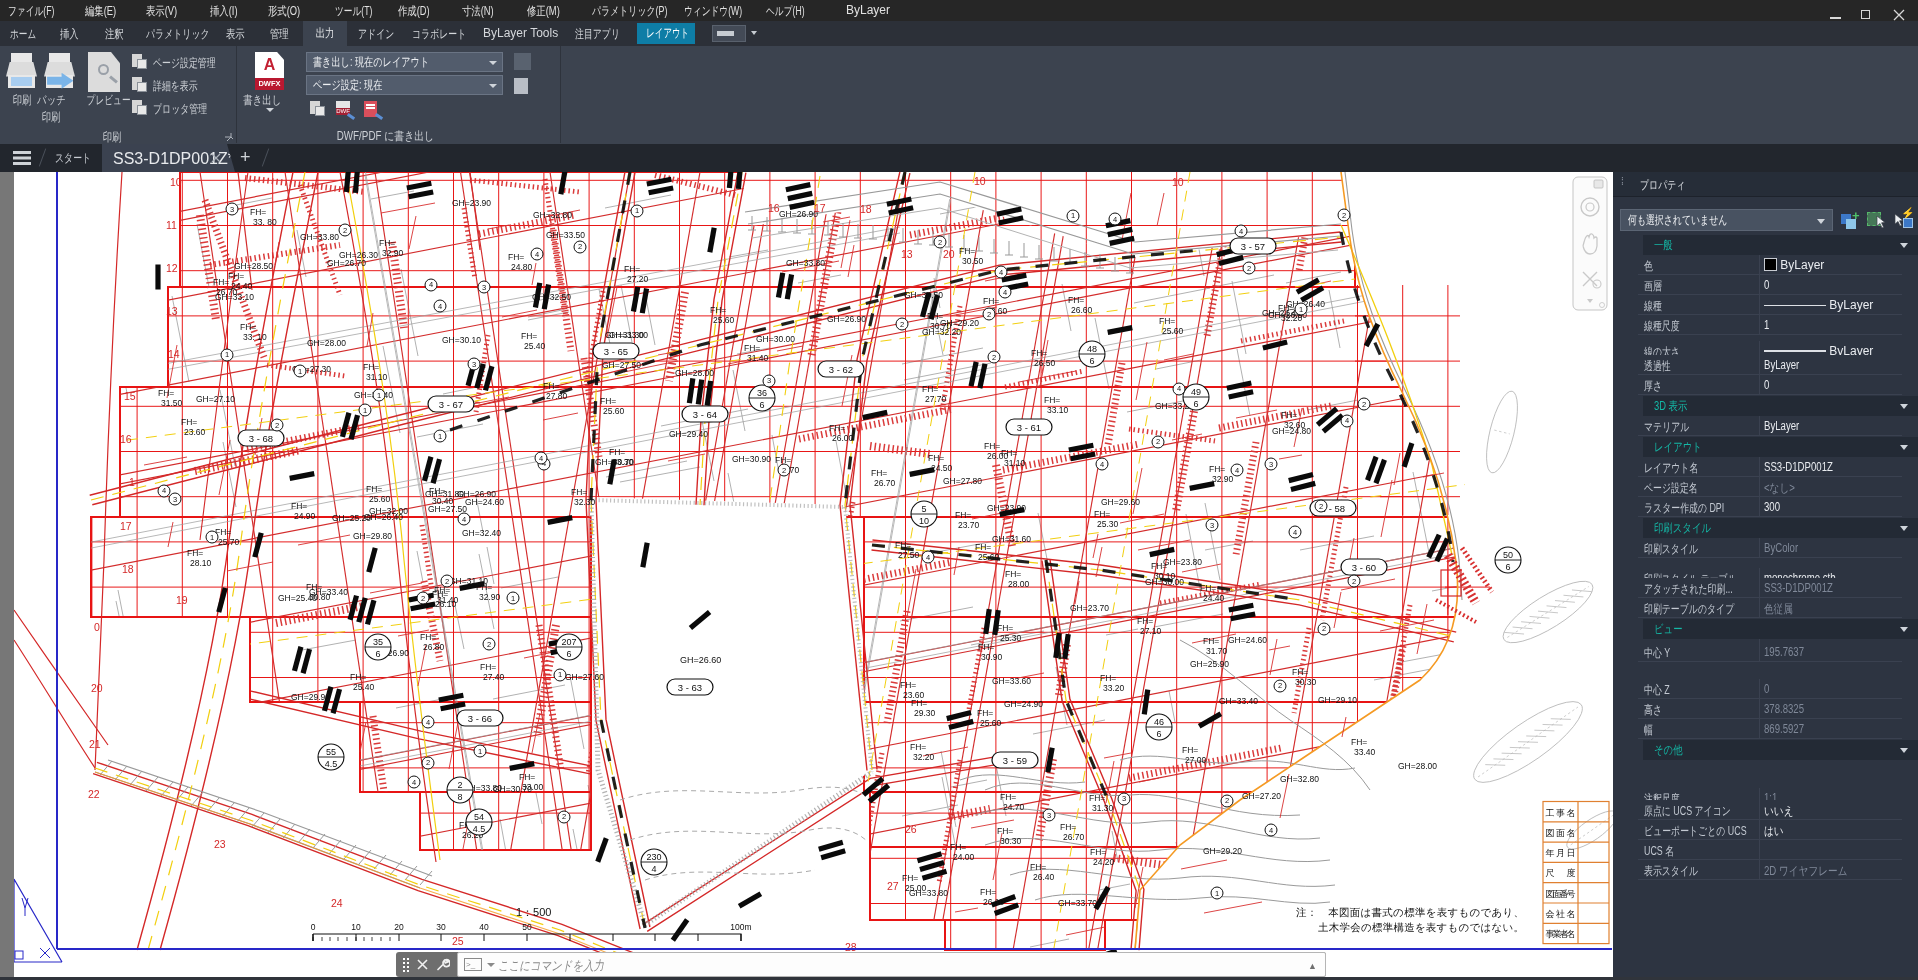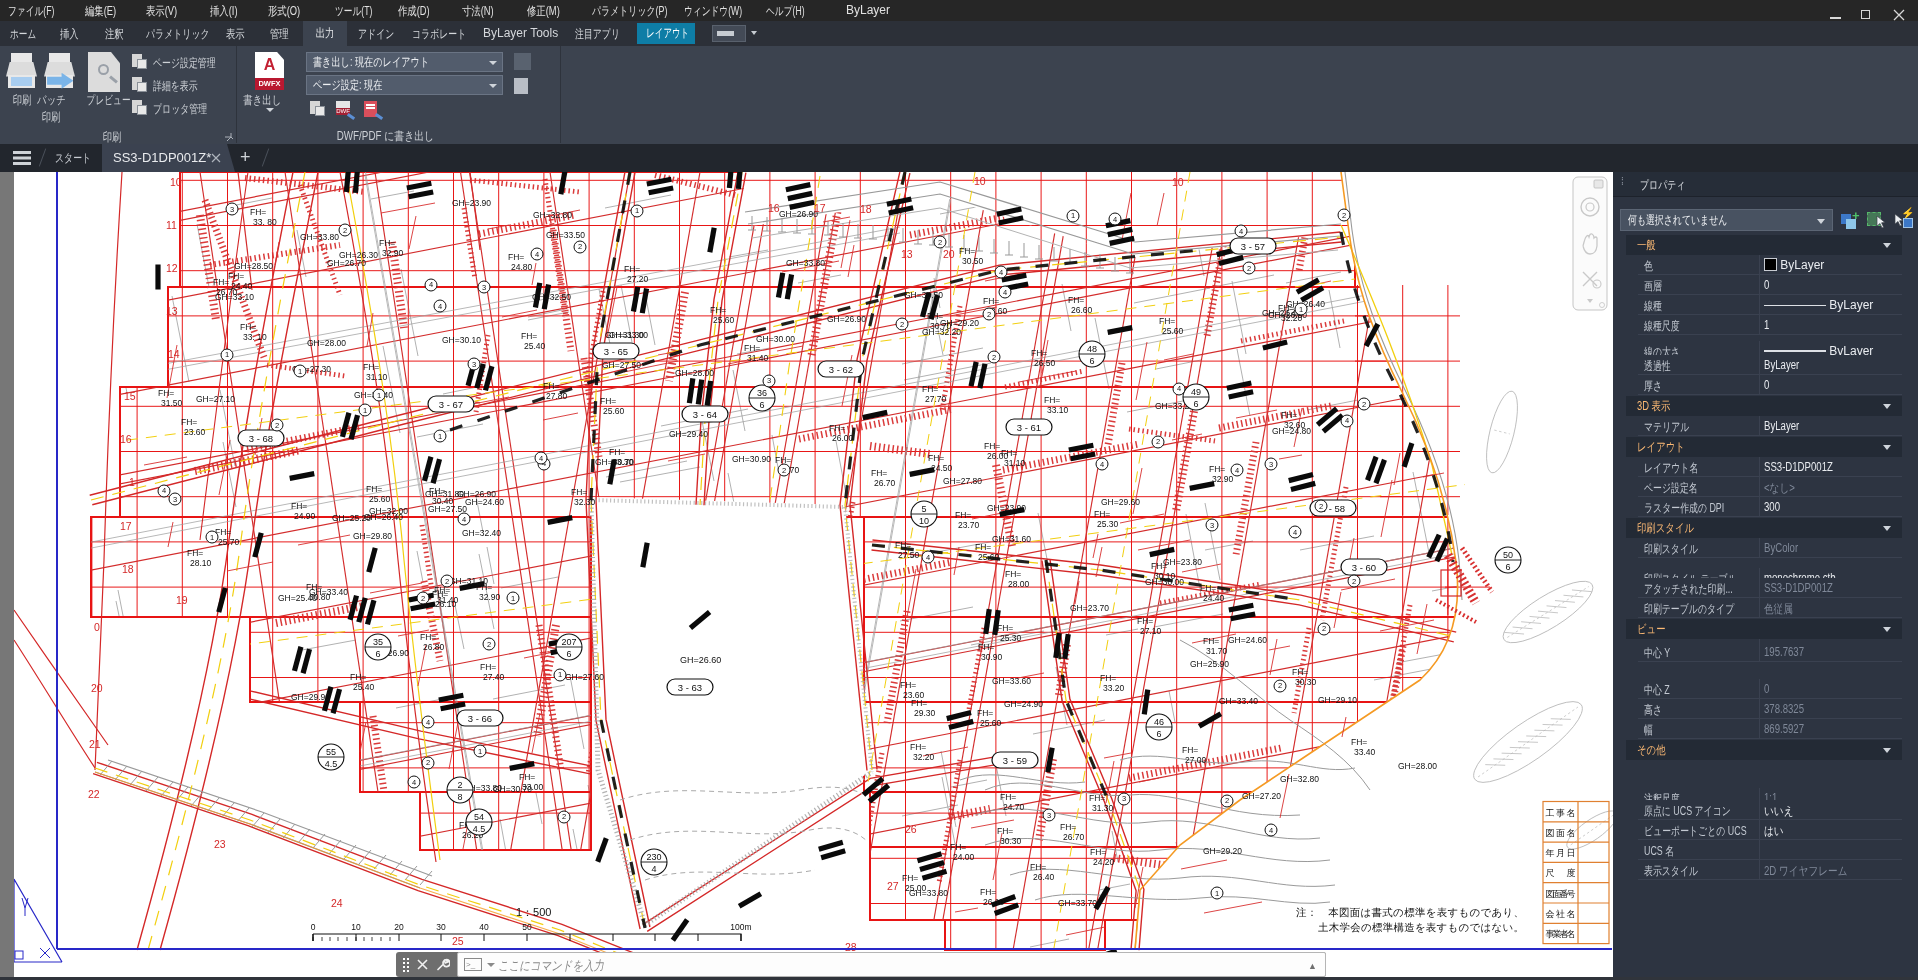--- a/index.html
+++ b/index.html
@@ -13,21 +13,21 @@
 #tabrow .rt{position:absolute;top:5px;white-space:nowrap}
 #ribbon{left:0;top:46px;width:1918px;height:98px;background:#3c434f;color:#d7dade;font-size:12px}
 .rsep{position:absolute;top:0;width:1px;height:97px;background:#2e333c}
 #ribbon .lbl{position:absolute;text-align:center;color:#cdd1d6}
 .bigico{position:absolute}
 .dd{position:absolute;background:#525c6c;border:1px solid #6a7484;color:#eef0f3;font-size:12px;line-height:18px;padding-left:6px}
 .dd .arr{position:absolute;right:5px;top:8px;width:0;height:0;border-left:4px solid transparent;border-right:4px solid transparent;border-top:4px solid #cfd4da}
 #filetabs{left:0;top:144px;width:1918px;height:28px;background:#22262d;color:#c9cdd3;font-size:12px}
 #filetabs .ftab{position:absolute;top:0;height:28px}
 #props{left:1613px;top:172px;width:305px;height:808px;background:#2d3441;color:#c3c9d2;font-size:12px}
-#props .hdr{position:absolute;left:13px;width:276px;height:20px;background:#232a35;color:#fdba74}
+#props .hdr{position:absolute;left:30px;width:276px;height:20px;background:#232a35;color:#14b8a6}
 #props .hdr .tri{position:absolute;right:11px;top:8px;width:0;height:0;border-left:4.5px solid transparent;border-right:4.5px solid transparent;border-top:5px solid #cfd4da}
 #props .row{position:absolute;left:25px;width:264px;height:20px;border-bottom:1px solid #3a4150;background:#2d3441}
 #props .rl{position:absolute;left:6px;top:3px;white-space:nowrap;color:#c3c9d2}
 #props .rv{position:absolute;left:126px;top:3px;white-space:nowrap;color:#e9ecf0}
 #props .dim{color:#7f8898}
 #props .vsep{position:absolute;left:121px;top:0;width:1px;height:20px;background:#3a4150}
 #cmdbar{left:396px;top:952px;width:930px;height:25px;background:#6e6e6e;border-radius:3px}
 #cmdfield{position:absolute;left:61px;top:0;width:869px;height:25px;background:#fdfdfd;border:1px solid #b5b5b5;border-radius:2px}
 #cmdtext{position:absolute;left:40px;top:4px;color:#8a8a8a;font-size:13px;font-style:italic}
 </style></head><body>
@@ -138,21 +138,21 @@
 <div style="position:absolute;right:-2px;bottom:-1px;width:8px;height:3px;background:#5b8fd4;transform:rotate(35deg)"></div>
       </div>
       <div class="lbl" style="left:320px;top:82px;width:130px"><span class="jc" style="transform:scaleX(0.82)">DWF/PDF に書き出し</span></div>
       <div class="rsep" style="left:560px"></div>
     </div>
     <div id="filetabs" class="abs">
       <div style="position:absolute;left:13px;top:7px;width:18px;height:2.5px;background:#cfd3d8;box-shadow:0 5.5px 0 #cfd3d8,0 11px 0 #cfd3d8"></div>
       <div style="position:absolute;left:42px;top:4px;width:1px;height:19px;background:#4a505a;transform:rotate(20deg)"></div>
       <div style="position:absolute;left:55px;top:6px"><span class="j" style="transform:scaleX(0.74)">スタート</span></div>
       <div class="ftab" style="left:102px;width:133px;background:#3b4250;color:#e8eaed;clip-path:polygon(0 0,125px 0,133px 100%,0 100%)">
-        <span style="position:absolute;left:11px;top:6px;font-size:13px">SS3-D1DP001Z*</span>
+        <span style="position:absolute;left:11px;top:6px;font-size:16px">SS3-D1DP001Z*</span>
         <svg style="position:absolute;left:109px;top:9px" width="10" height="10">
           <path d="M1,1 L9,9 M9,1 L1,9" stroke="#aeb4bc" stroke-width="1.2"></path>
         </svg>
       </div>
       <div style="position:absolute;left:240px;top:3px;font-size:18px;color:#cfd3d8;font-weight:300">+</div>
       <div style="position:absolute;left:265px;top:4px;width:1px;height:19px;background:#4a505a;transform:rotate(20deg)"></div>
     </div>
     <div class="abs" style="left:0;top:172px;width:14px;height:805px;background:#777"></div>
     <svg class="abs" style="left:14px;top:172px" width="1599" height="805" viewBox="14 172 1599 805">
       <rect x="14" y="172" width="1599" height="805" fill="#ffffff"></rect>

